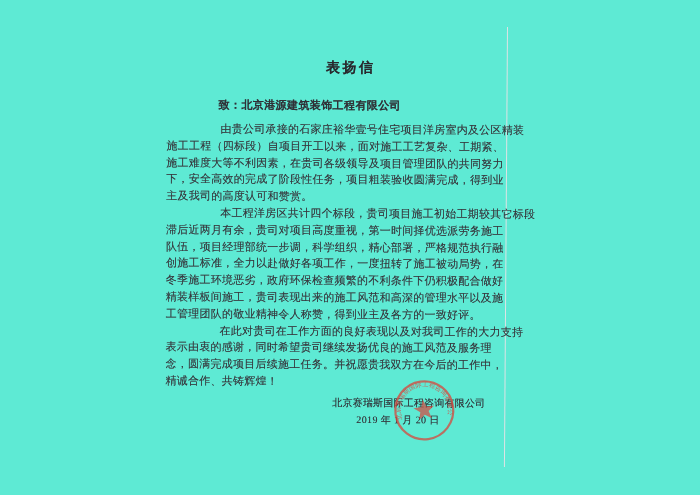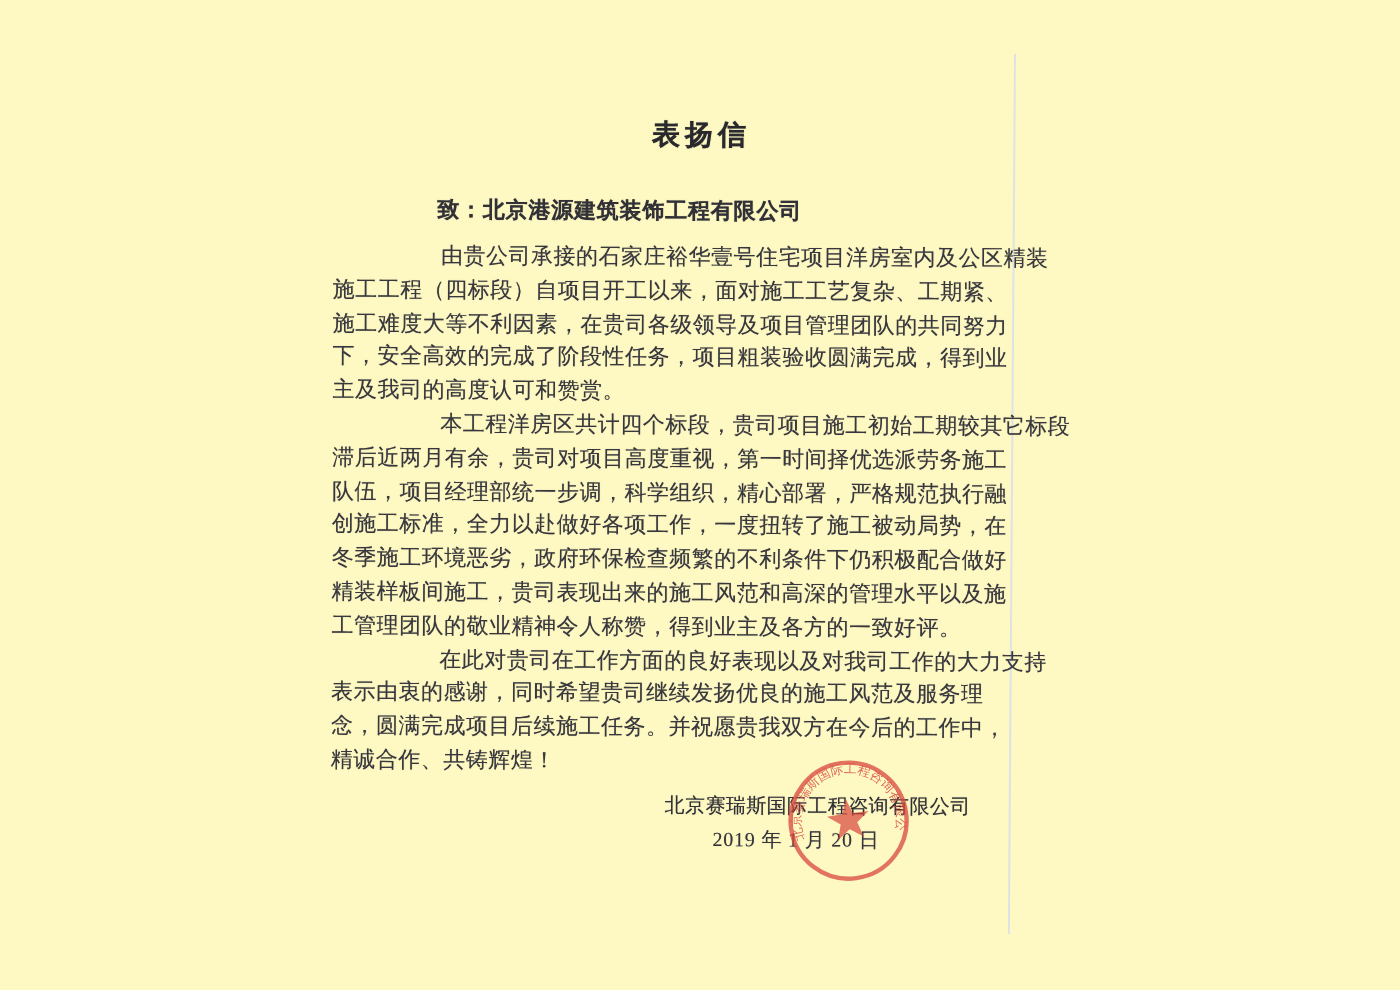--- a/index.html
+++ b/index.html
@@ -5,21 +5,21 @@
   html,body{margin:0;padding:0;}
   body{
     width:700px;height:495px;
     background:#ffffff;
     overflow:hidden;
     position:relative;
     font-family:"Liberation Serif","DejaVu Serif",serif;
   }
   .scan-page{
     position:absolute;inset:0;
-    background:#fef9c3;
+    background:#5eead4;
   }
   .paper-edge{
     position:absolute;
     left:507px;top:27px;
     width:1px;height:440px;
     background:#dde3e4;
     transform:rotate(0.4deg);
     transform-origin:top center;
   }
   .letter{

